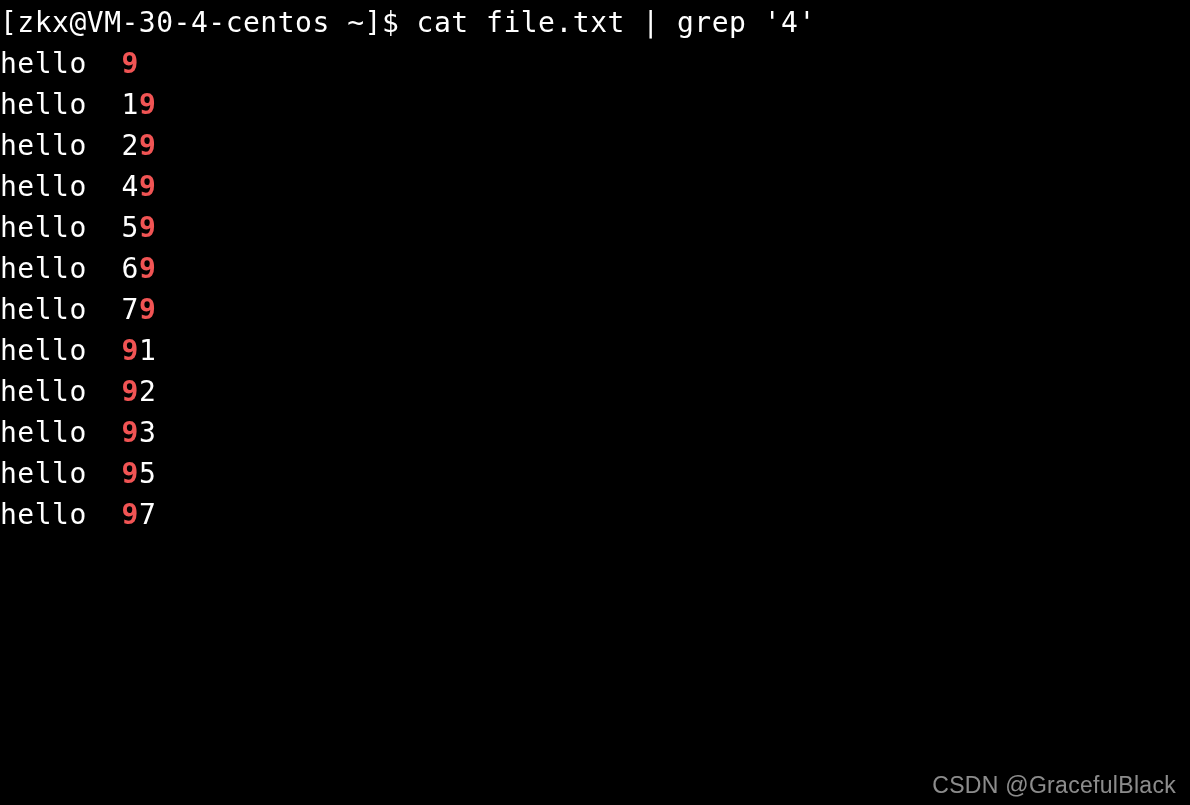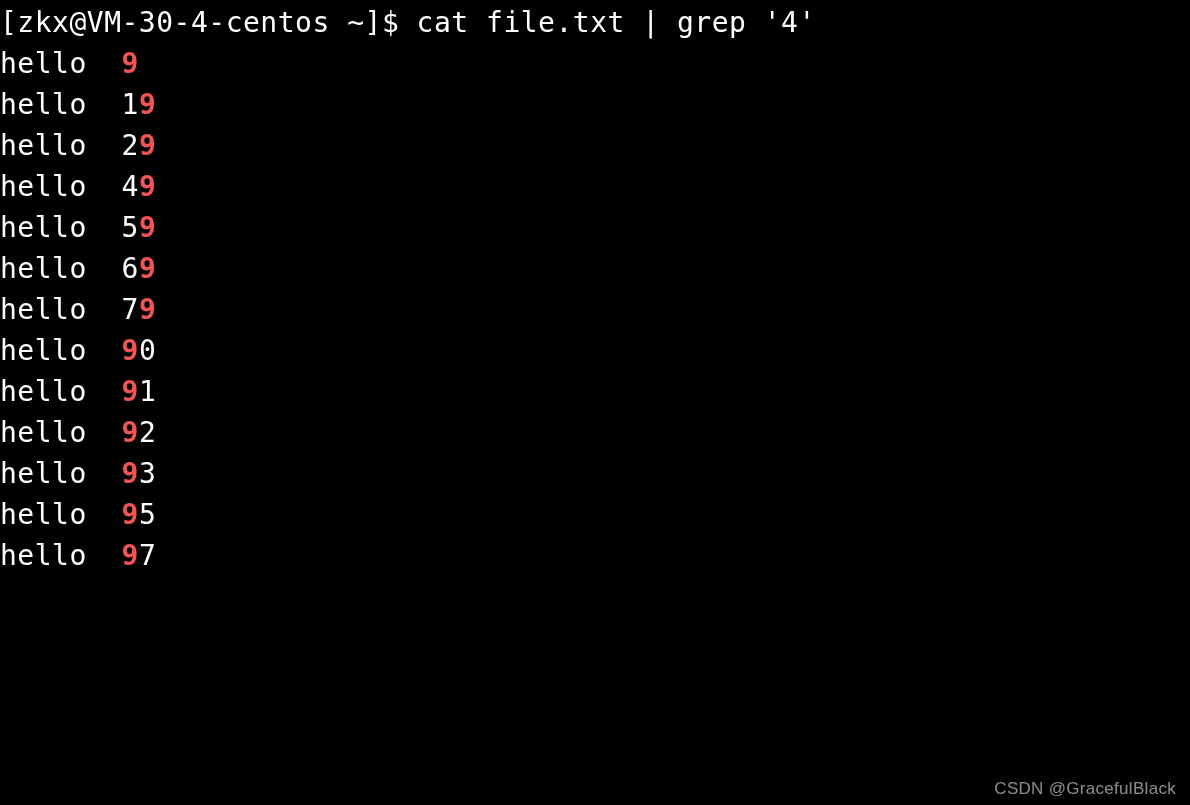--- a/index.html
+++ b/index.html
@@ -27,39 +27,38 @@
     letter-spacing: 0.5px;
     font-weight: 500;
   }
   .prompt-user { color: #ffffff; }
   .match { color: #f15454; font-weight: 700; }
   .watermark {
     position: absolute;
     right: 14px;
     bottom: 6px;
     font-family: Arial, "Helvetica Neue", sans-serif;
-    font-size: 17px;
+    font-size: 23px;
     color: rgba(255,255,255,0.55);
     letter-spacing: 0.3px;
   }
 </style>
 </head>
 <body>
 
 <div class="terminal">
   <span class="line"><span class="prompt-user">[</span><span>zkx</span><span>@</span><span>VM-30-4-centos</span><span> </span><span>~</span><span>]</span><span>$</span><span> </span><span>cat file.txt | grep '4'</span></span>
   <div id="output">
       <span class="line"><span>hello</span><span>  </span><span class="match">9</span></span>
       <span class="line"><span>hello</span><span>  </span><span>1</span><span class="match">9</span></span>
       <span class="line"><span>hello</span><span>  </span><span>2</span><span class="match">9</span></span>
       <span class="line"><span>hello</span><span>  </span><span>4</span><span class="match">9</span></span>
       <span class="line"><span>hello</span><span>  </span><span>5</span><span class="match">9</span></span>
       <span class="line"><span>hello</span><span>  </span><span>6</span><span class="match">9</span></span>
       <span class="line"><span>hello</span><span>  </span><span>7</span><span class="match">9</span></span>
-      <span class="line"><span>hello</span><span>  </span><span class="match">9</span><span>0</span></span>
       <span class="line"><span>hello</span><span>  </span><span class="match">9</span><span>1</span></span>
       <span class="line"><span>hello</span><span>  </span><span class="match">9</span><span>2</span></span>
       <span class="line"><span>hello</span><span>  </span><span class="match">9</span><span>3</span></span>
       <span class="line"><span>hello</span><span>  </span><span class="match">9</span><span>5</span></span>
       <span class="line"><span>hello</span><span>  </span><span class="match">9</span><span>7</span></span>
     </div>
   <div class="watermark">CSDN @GracefulBlack</div>
 </div>
 
 </body></html>

